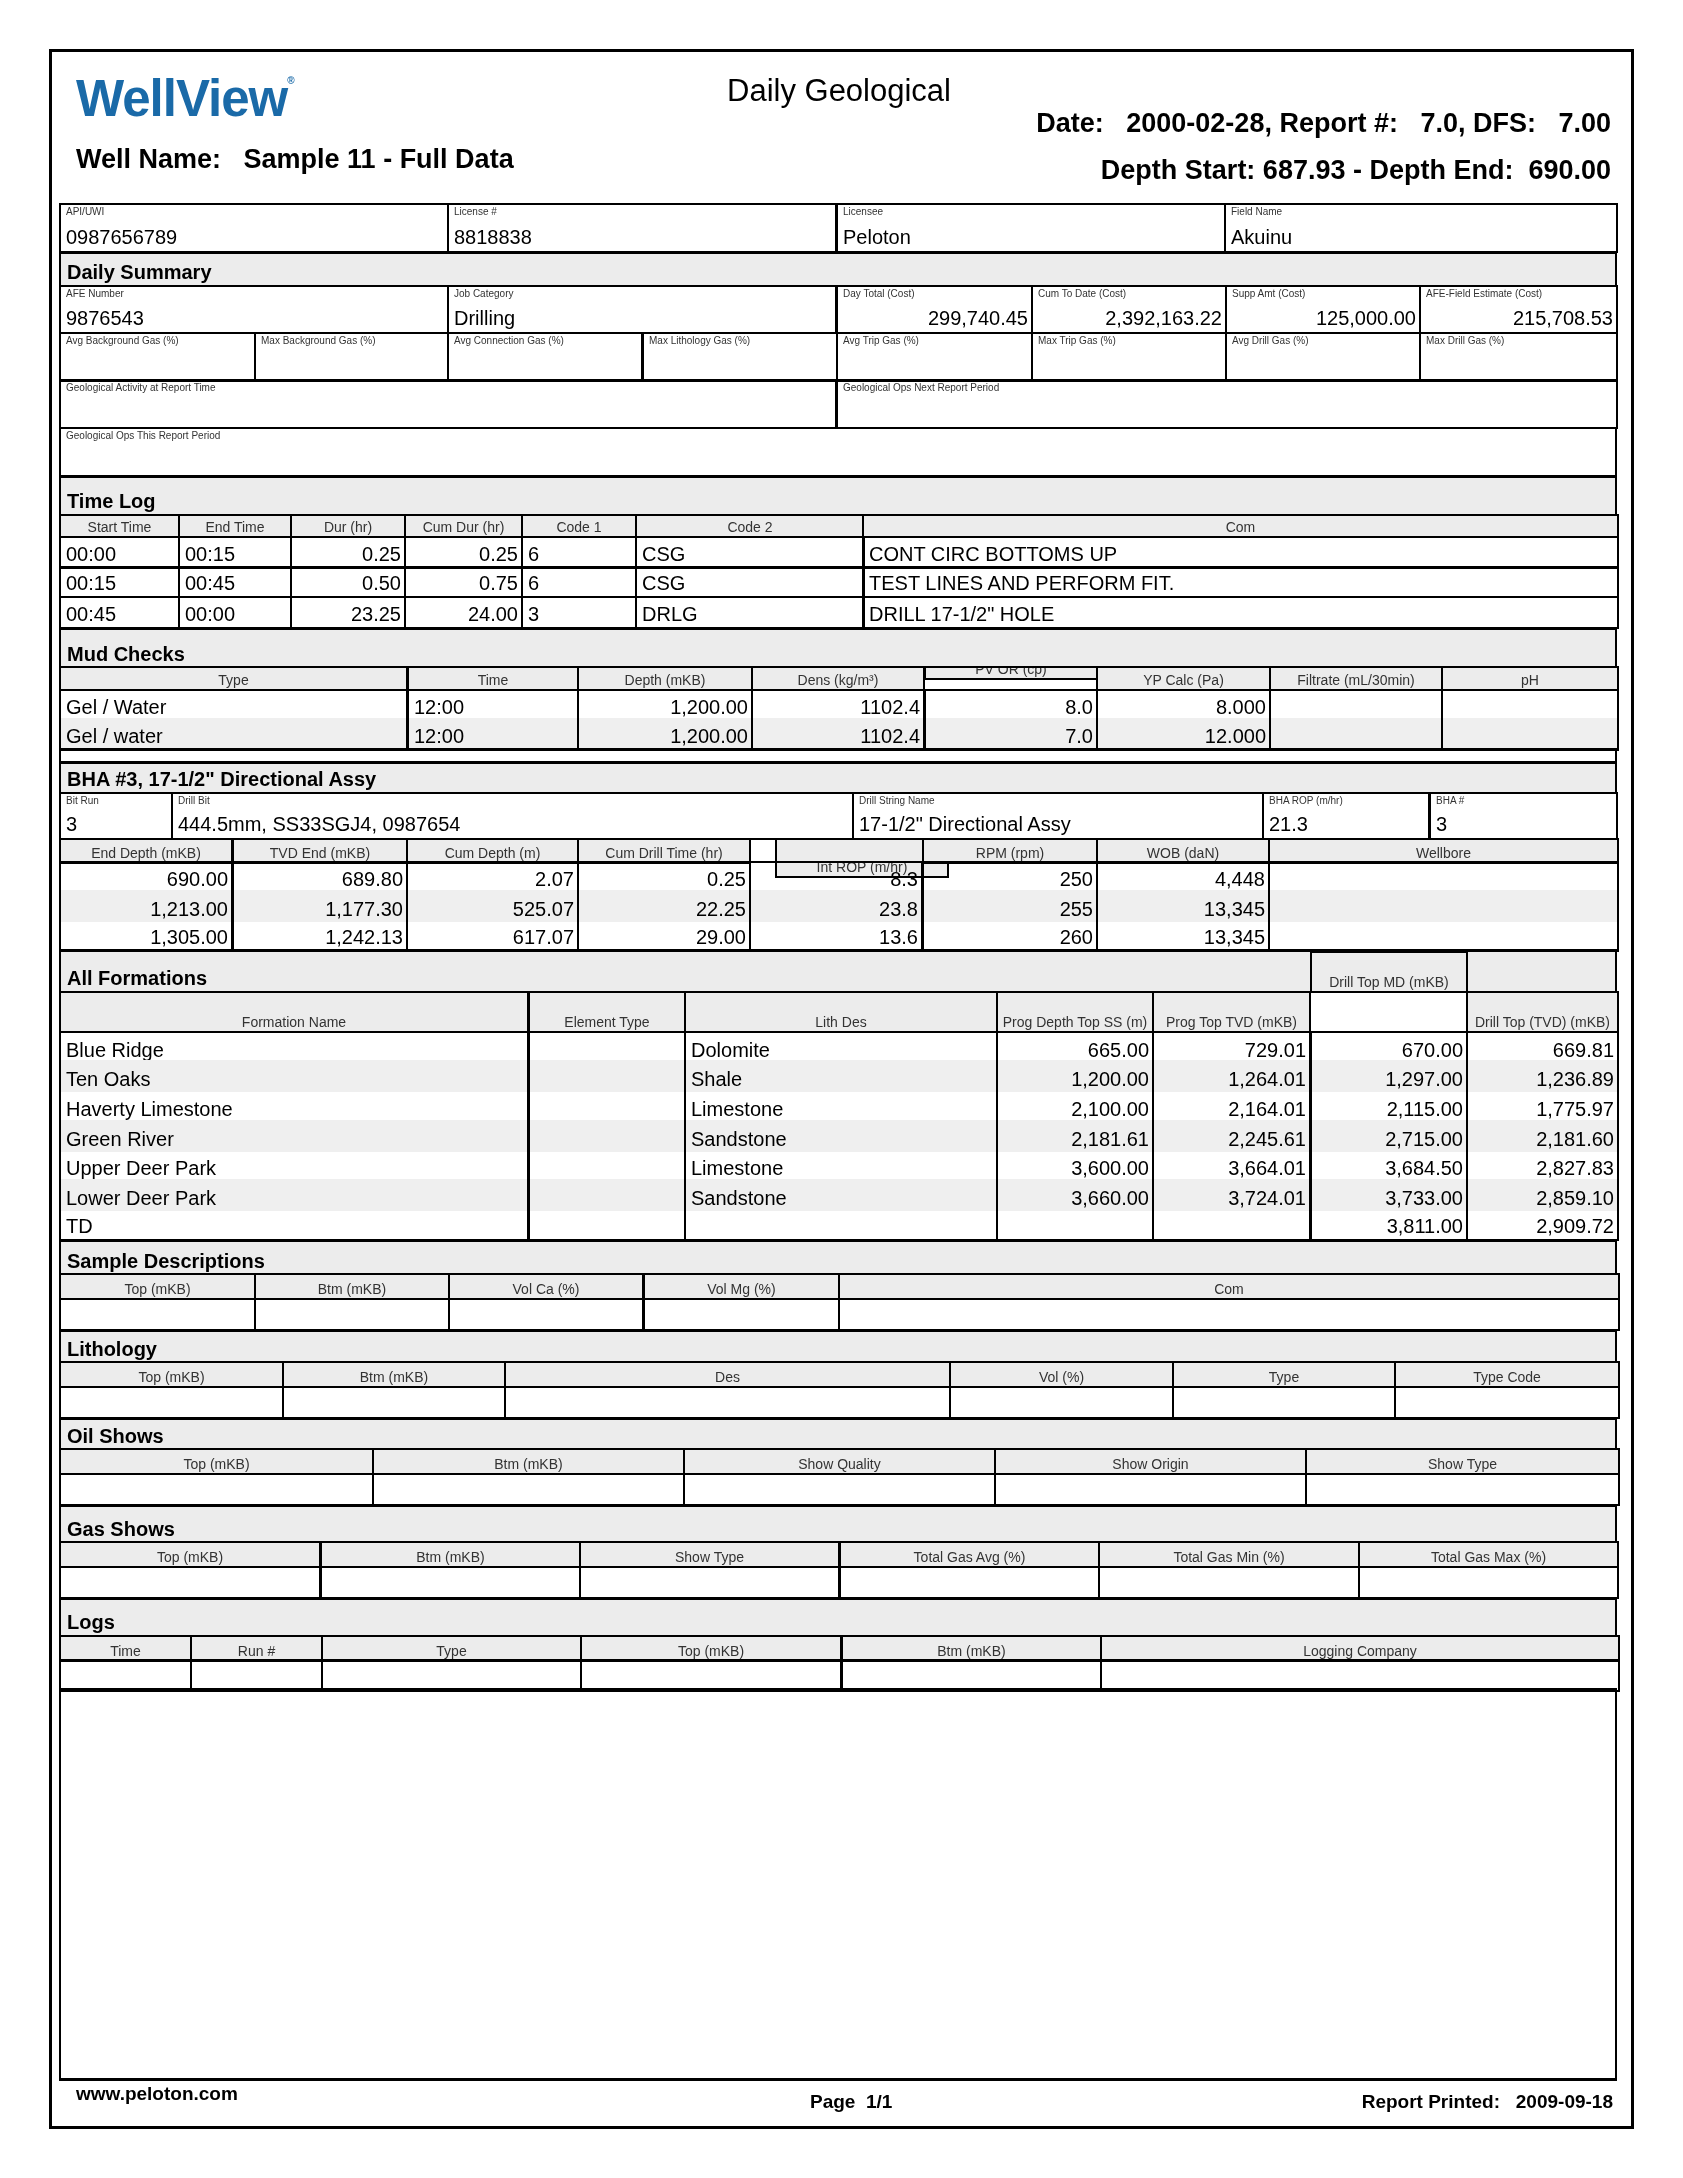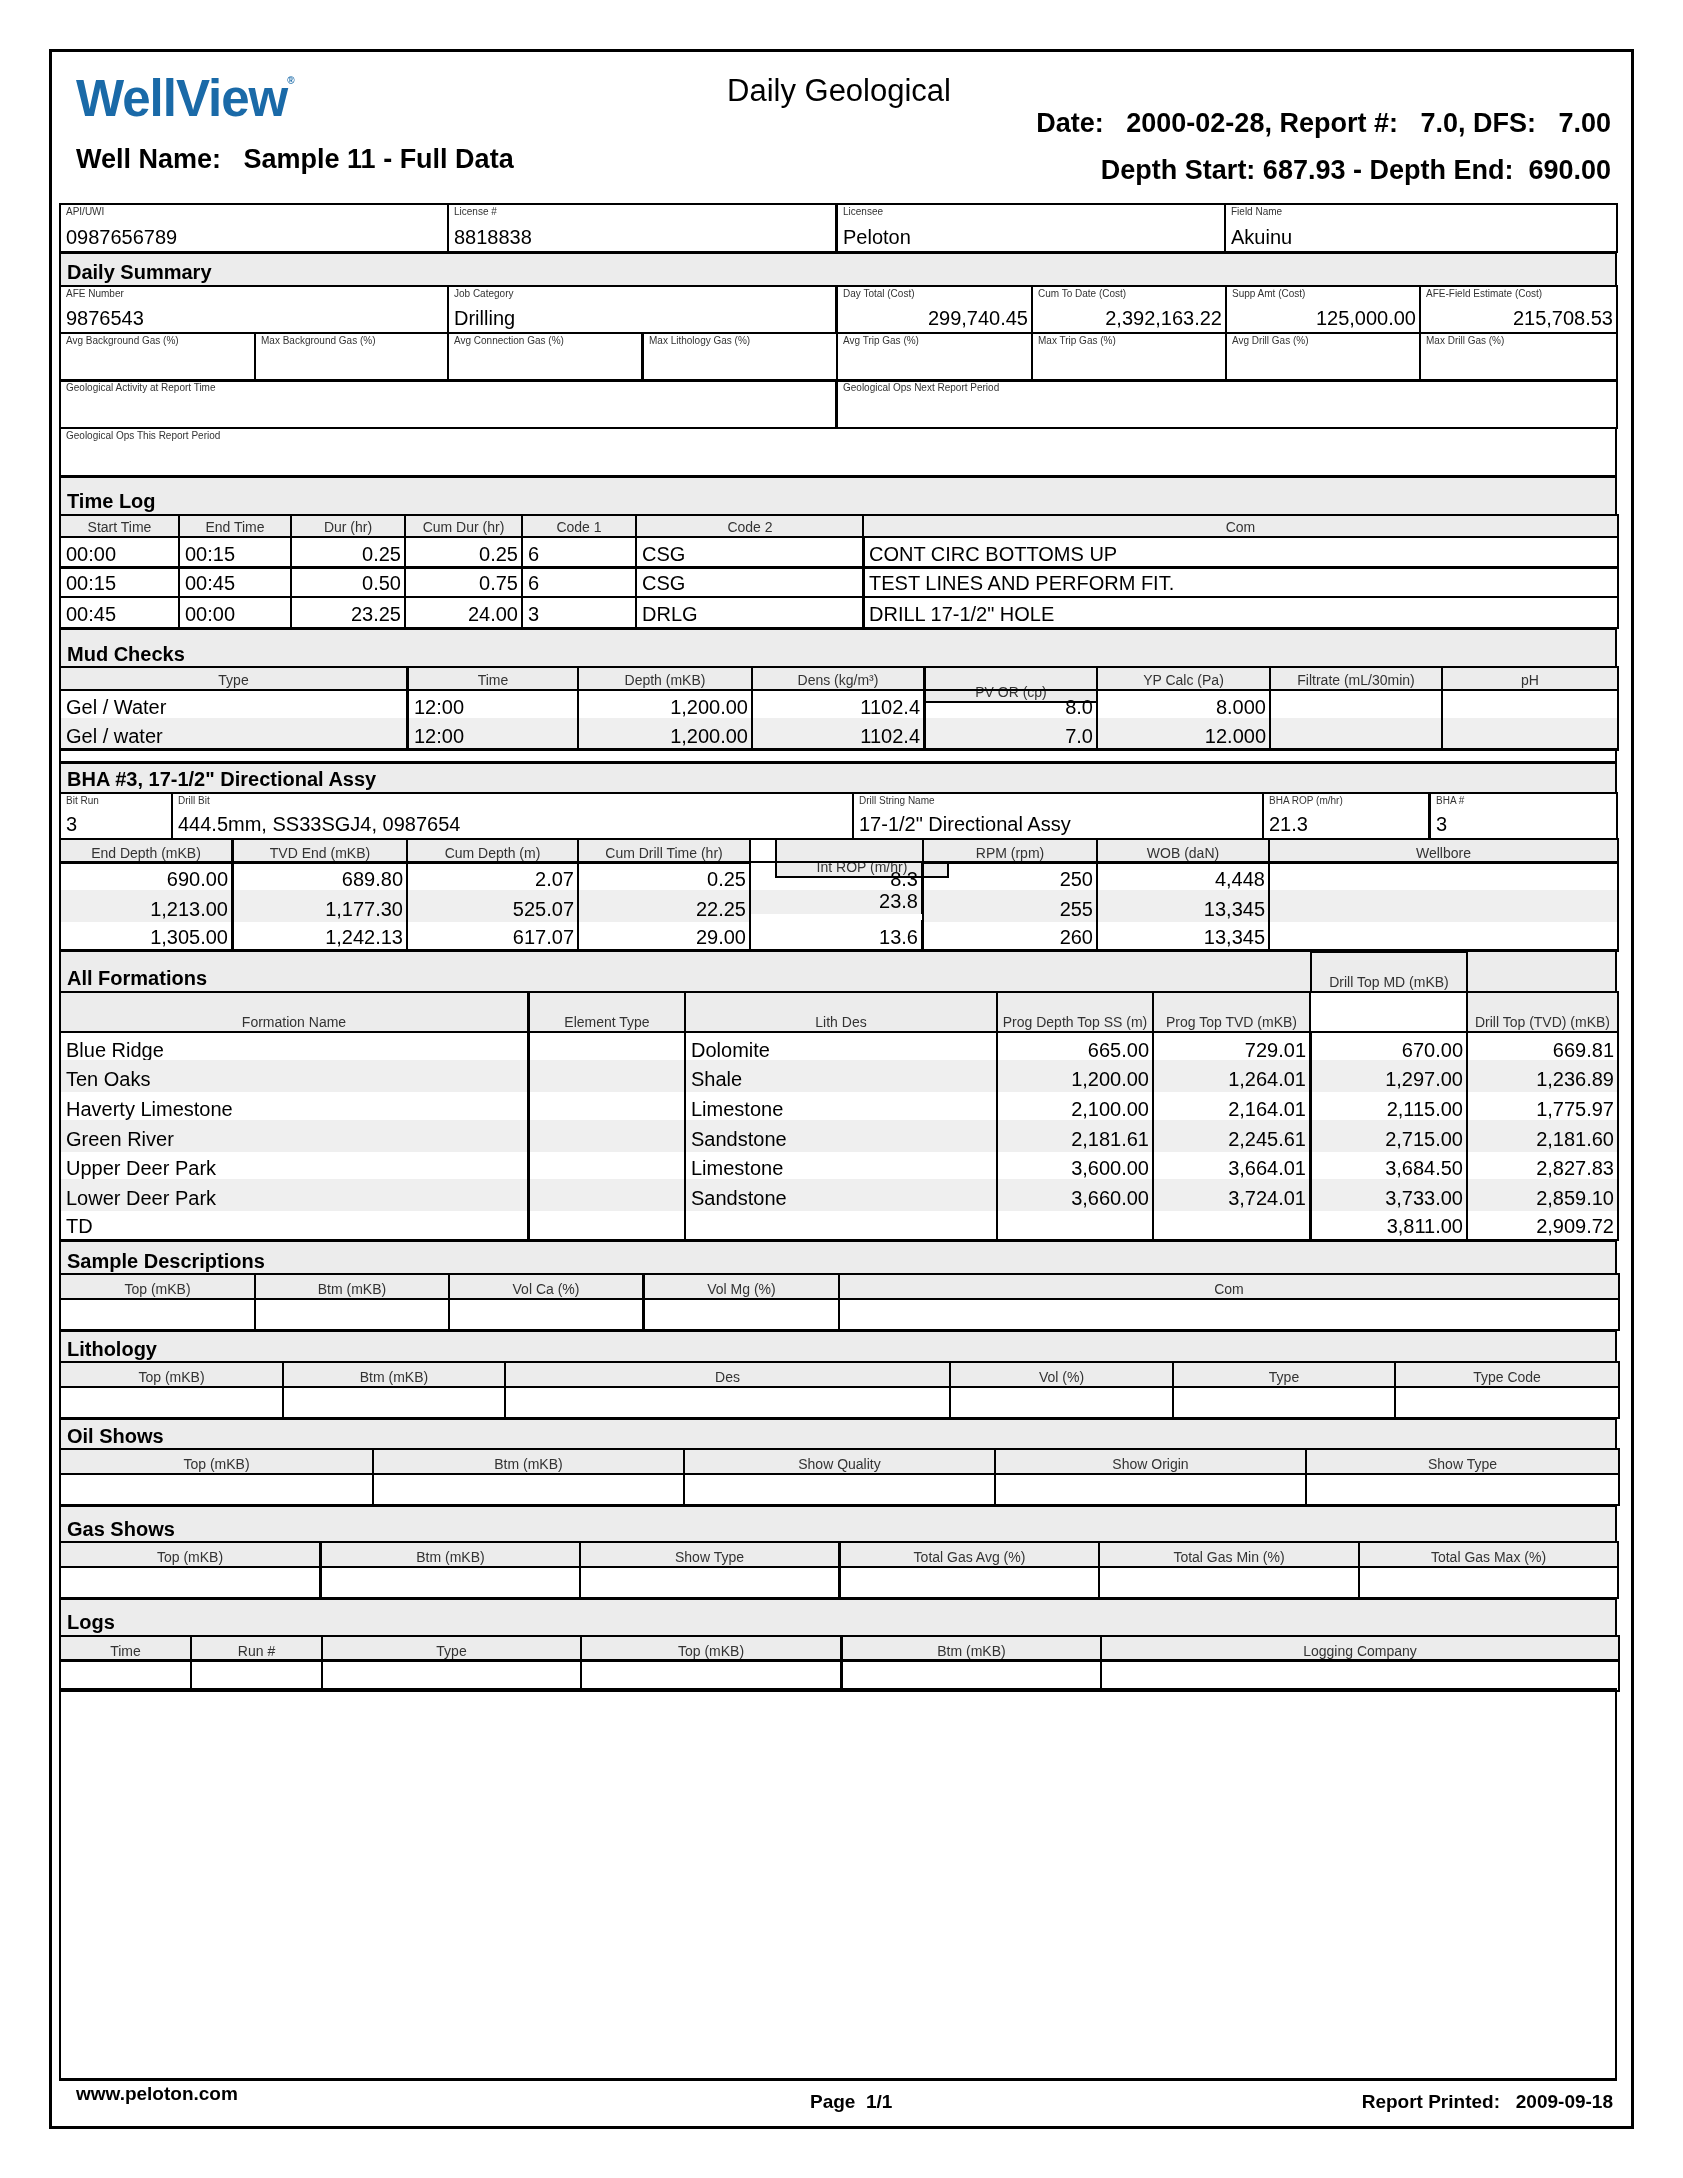--- a/index.html
+++ b/index.html
@@ -223,21 +223,21 @@
     </div>
     <div class="colh" style="left:407px;top:666px;width:172px;height:25px;">
       <span>Time</span>
     </div>
     <div class="colh" style="left:577px;top:666px;width:176px;height:25px;">
       <span>Depth (mKB)</span>
     </div>
     <div class="colh" style="left:751px;top:666px;width:174px;height:25px;">
       <span>Dens (kg/m³)</span>
     </div>
-    <div class="colh" style="left:924px;top:666px;width:174px;height:37px;">
+    <div class="colh" style="left:924px;top:666px;width:174px;height:14px;">
       <span>PV OR (cp)</span>
     </div>
     <div class="colh" style="left:1096px;top:666px;width:175px;height:25px;">
       <span>YP Calc (Pa)</span>
     </div>
     <div class="colh" style="left:1269px;top:666px;width:174px;height:25px;">
       <span>Filtrate (mL/30min)</span>
     </div>
     <div class="colh" style="left:1441px;top:666px;width:178px;height:25px;">
       <span>pH</span>
@@ -370,21 +370,21 @@
     </div>
     <div class="td r alt" style="left:232px;top:890px;width:176px;height:32px;border-top:none;border-bottom:none;">
       <span>1,177.30</span>
     </div>
     <div class="td r alt" style="left:406px;top:890px;width:173px;height:32px;border-top:none;border-bottom:none;">
       <span>525.07</span>
     </div>
     <div class="td r alt" style="left:577px;top:890px;width:174px;height:32px;border-top:none;border-bottom:none;">
       <span>22.25</span>
     </div>
-    <div class="td r alt" style="left:749px;top:890px;width:174px;height:24px;border-top:none;border-bottom:none;text-align:center;">
+    <div class="td r alt" style="left:749px;top:890px;width:174px;height:32px;border-top:none;border-bottom:none;text-align:center;">
       <span>23.8</span>
     </div>
     <div class="td r alt" style="left:922px;top:890px;width:176px;height:32px;border-top:none;border-bottom:none;">
       <span>255</span>
     </div>
     <div class="td r alt" style="left:1096px;top:890px;width:174px;height:32px;border-top:none;border-bottom:none;">
       <span>13,345</span>
     </div>
     <div class="td alt" style="left:1268px;top:890px;width:351px;height:32px;border-top:none;border-bottom:none;">
       <span></span>

